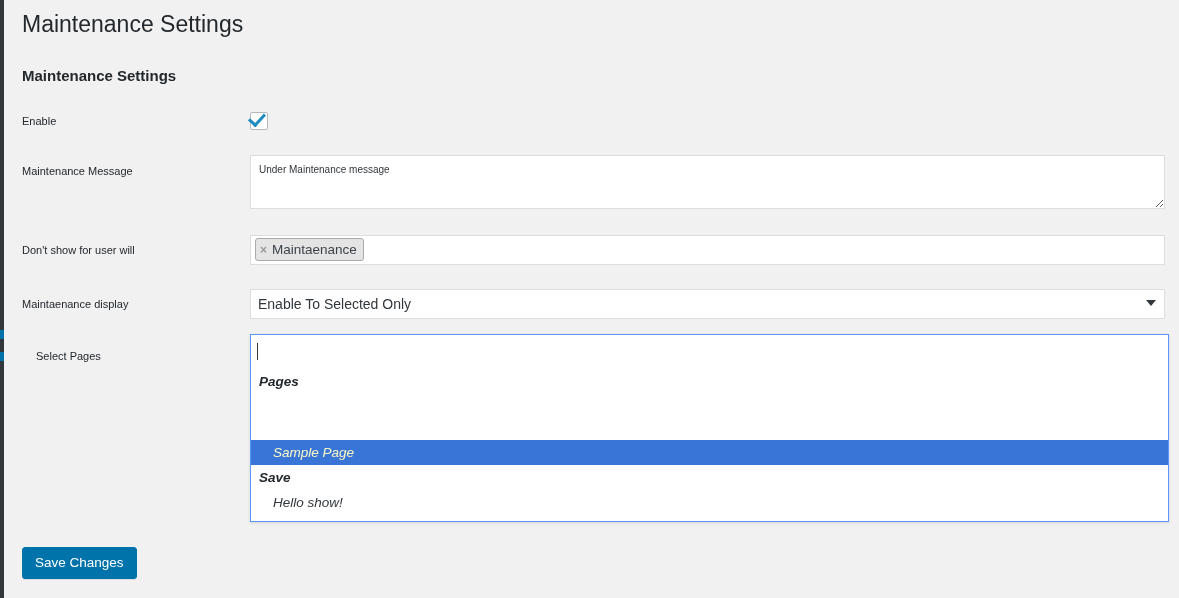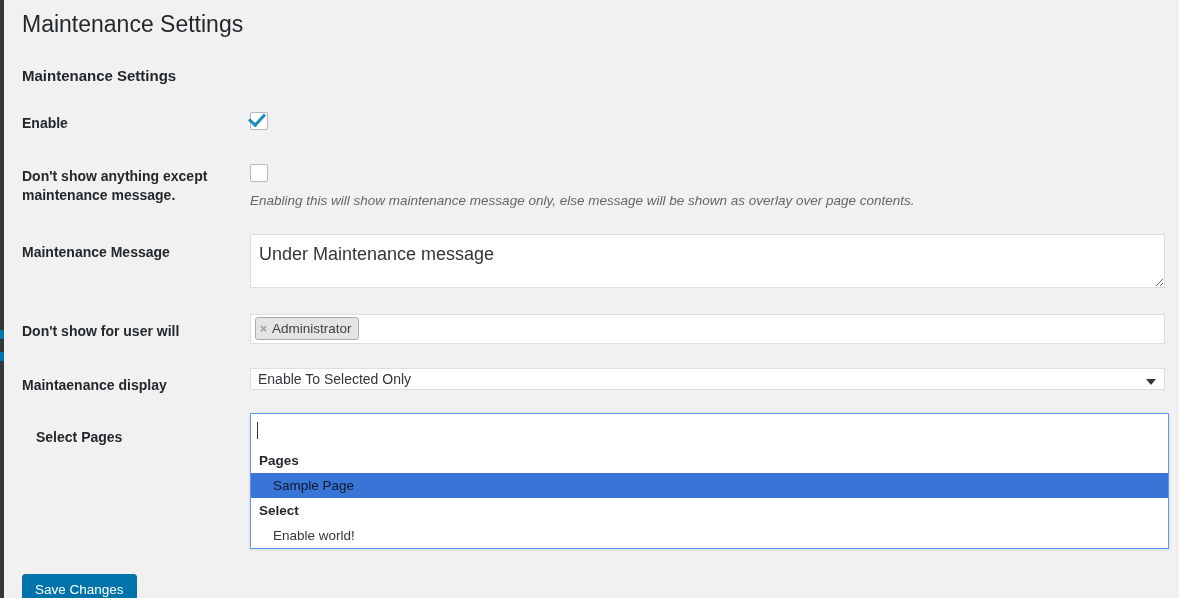--- a/index.html
+++ b/index.html
@@ -61,22 +61,22 @@
 
   .form-table {
     width: 100%;
     border-collapse: collapse;
     margin-top: 14px;
   }
   .form-table tr { vertical-align: top; }
   .form-table th {
     width: 222px;
     text-align: left;
-    font-weight: 700;
-    font-size: 14px;
+    font-weight: 400;
+    font-size: 11px;
     color: #23282d;
     padding: 18px 10px 18px 18px;
     line-height: 1.35;
   }
   .form-table td {
     padding: 15px 10px 15px 0;
   }
 
   .row-enable th { padding-top: 16px; }
   .row-enable td { padding-top: 14px; }
@@ -129,21 +129,21 @@
 
   
   .msg-textarea {
     box-sizing: border-box;
     width: 915px;
     height: 54px;
     border: 1px solid #ddd;
     background: #fff;
     color: #32373c;
     font-family: "Liberation Sans", sans-serif;
-    font-size: 18px;
+    font-size: 10px;
     line-height: 1.4;
     padding: 7px 8px;
     resize: vertical;
     outline: none;
   }
 
   
   .select2-field {
     box-sizing: border-box;
     width: 915px;
@@ -172,21 +172,21 @@
     margin-right: 5px;
     font-size: 12px;
     cursor: pointer;
     line-height: 1;
   }
 
   
   .wp-select {
     box-sizing: border-box;
     width: 915px;
-    height: 22px;
+    height: 30px;
     border: 1px solid #ddd;
     background: #fff;
     color: #32373c;
     font-family: "Liberation Sans", sans-serif;
     font-size: 14px;
     padding: 3px 24px 3px 7px;
     position: relative;
     display: flex;
     align-items: center;
     cursor: pointer;
@@ -217,36 +217,37 @@
     display: flex;
     align-items: center;
     padding: 0 6px;
   }
   .s2-caret {
     display: inline-block;
     width: 1px;
     height: 17px;
     background: #333;
   }
-  .s2-results { padding-bottom: 0; }
+  .s2-results { padding-bottom: 6px; font-style: italic; }
   .s2-group-label {
     font-weight: bold;
     color: #23282d;
     font-size: 13.5px;
     padding: 5px 0 5px 8px;
   }
   .s2-option {
     font-size: 13.5px;
     color: #32373c;
     padding: 5px 0 5px 22px;
     cursor: pointer;
   }
   .s2-option.highlighted {
     background: #3875d7;
-    color: #0f172a;
+    color: #fef9c3;
+    margin-top: 46px;
   }
 
   
   .save-btn {
     display: inline-block;
     background: #0073aa;
     border: 1px solid #0073aa;
     border-radius: 3px;
     color: #fff;
     font-family: "Liberation Sans", sans-serif;
@@ -276,42 +277,35 @@
   <table class="form-table">
     <tbody>
 
       <tr class="row-enable">
         <th>Enable</th>
         <td>
           <span class="wp-checkbox checked"></span>
         </td>
       </tr>
 
-      <tr class="row-only">
-        <th>Don't show anything except maintenance message.</th>
-        <td>
-          <span class="wp-checkbox"></span>
-          <span class="field-desc">Enabling this will show maintenance message only, else message will be shown as overlay over page contents.</span>
-        </td>
-      </tr>
 
       <tr class="row-message">
         <th>Maintenance Message</th>
         <td>
           <textarea class="msg-textarea" placeholder="" style="">Under Maintenance message</textarea>
         </td>
       </tr>
 
       <tr class="row-roles">
         <th>Don't show for user will</th>
         <td>
           <div class="select2-field">
             <span class="s2-tag">
               <span class="s2-tag-remove">×</span>
-              <span>Administrator</span>
+              <span>Maintaenance</span>
             </span>
           </div>
         </td>
       </tr>
 
       <tr class="row-display">
         <th>Maintaenance display</th>
         <td>
           <div class="select-wrap">
             <div class="wp-select">
@@ -326,22 +320,22 @@
         <th>Select Pages</th>
         <td>
           <div class="s2-open">
             <div class="s2-search-row">
               <span class="s2-caret"></span>
               <span></span>
             </div>
             <div class="s2-results">
               <div class="s2-group-label">Pages</div>
               <div class="s2-option highlighted">Sample Page</div>
-              <div class="s2-group-label">Select</div>
-              <div class="s2-option">Enable world!</div>
+              <div class="s2-group-label">Save</div>
+              <div class="s2-option">Hello show!</div>
             </div>
           </div>
         </td>
       </tr>
 
     </tbody>
   </table>
 
   <div class="submit-cell">
     <button class="save-btn">Save Changes</button>

